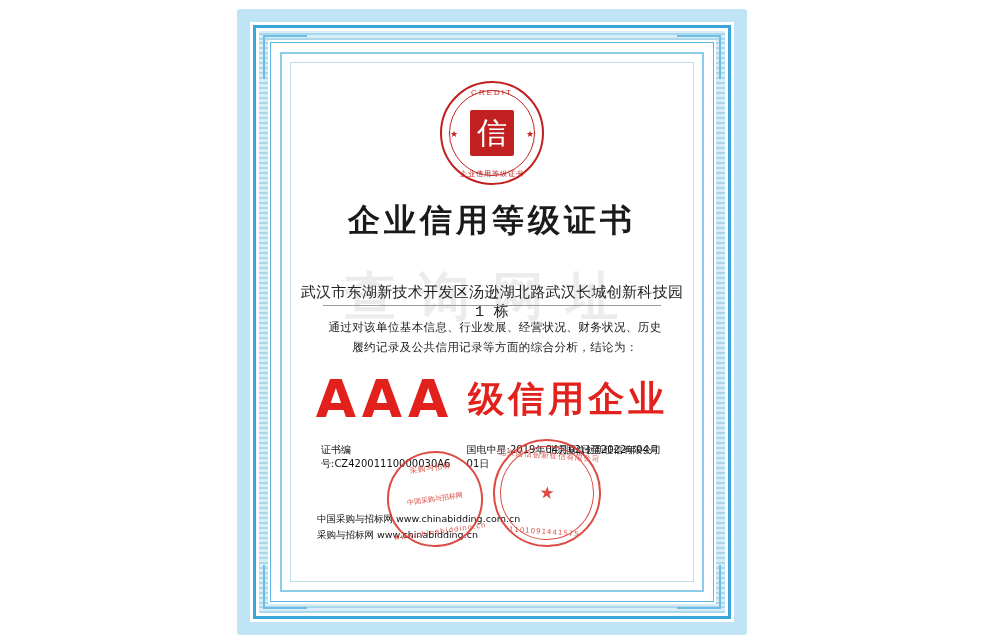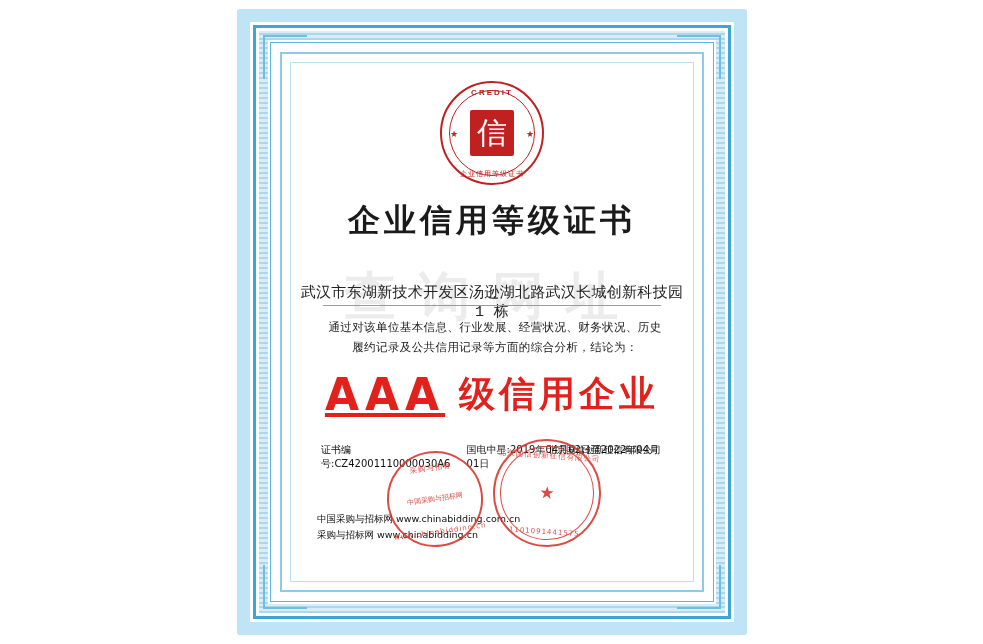--- a/index.html
+++ b/index.html
@@ -174,21 +174,21 @@
   .emblem-text-top, .emblem-text-bottom {
     position: absolute;
     left: 0;
     width: 100%;
     text-align: center;
     color: #c0201f;
     font-size: 8px;
     letter-spacing: 2px;
     font-family: "Liberation Sans", sans-serif;
   }
-  .emblem-text-top { top: 7px; font-weight: bold; }
+  .emblem-text-top { top: 7px; }
   .emblem-text-bottom { bottom: 6px; font-size: 7px; letter-spacing: 1px; }
   .emblem-star {
     position: absolute;
     color: #c0201f;
     font-size: 9px;
   }
   .emblem-star.left { left: 10px; top: 48px; }
   .emblem-star.right { right: 10px; top: 48px; }
 
   
@@ -253,24 +253,23 @@
     position: absolute;
     left: 0;
     top: 300px;
     width: 100%;
     text-align: center;
     color: #e3211c;
     font-weight: bold;
     font-family: "DejaVu Sans", sans-serif;
   }
   .grade-aaa {
-    font-size: 44px;
+    font-size: 52px;
     letter-spacing: 6px;
     vertical-align: middle;
-    text-decoration: underline;
   }
   .grade-cn {
     font-size: 36px;
     letter-spacing: 4px;
     margin-left: 14px;
     vertical-align: middle;
   }
 
   .meta-row {
     position: absolute;

